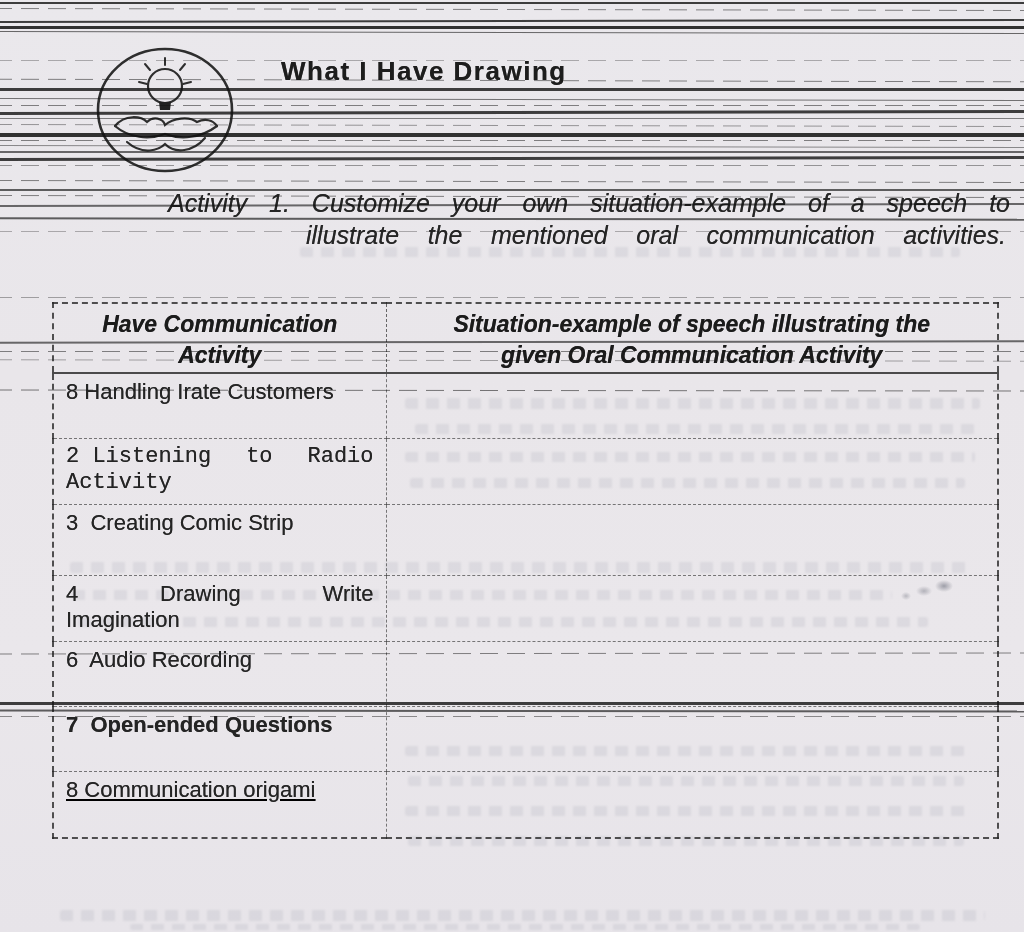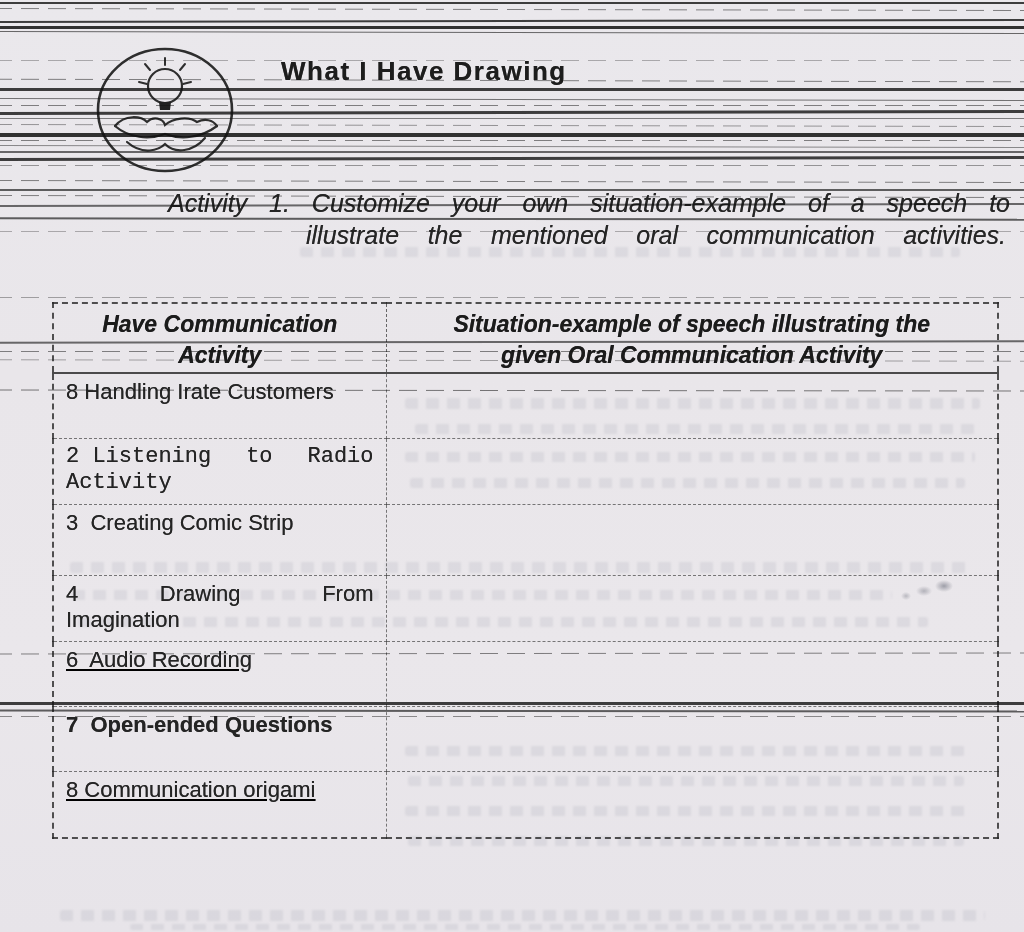--- a/index.html
+++ b/index.html
@@ -148,24 +148,24 @@
         </tr>
         <tr style="height: 66px; font-family: Liberation Mono, monospace;">
           <td><div class="spread-line"><span>2 Listening</span><span>to</span><span>Radio</span></div><div>Activity</div></td>
           <td></td>
         </tr>
         <tr style="height: 71px;">
           <td><div>3  Creating Comic Strip</div></td>
           <td></td>
         </tr>
         <tr style="height: 66px;">
-          <td><div class="spread-line"><span>4</span><span>Drawing</span><span>From</span></div><div>Imagination</div></td>
-          <td></td>
-        </tr>
-        <tr style="height: 65px; text-decoration: underline;">
+          <td><div class="spread-line"><span>4</span><span>Drawing</span><span>Write</span></div><div>Imagination</div></td>
+          <td></td>
+        </tr>
+        <tr style="height: 65px;">
           <td><div>6  Audio Recording</div></td>
           <td></td>
         </tr>
         <tr style="height: 65px; font-weight: bold;">
           <td><div>7  Open-ended Questions</div></td>
           <td></td>
         </tr>
         <tr style="height: 67px; text-decoration: underline;">
           <td><div>8 Communication origami</div></td>
           <td></td>

